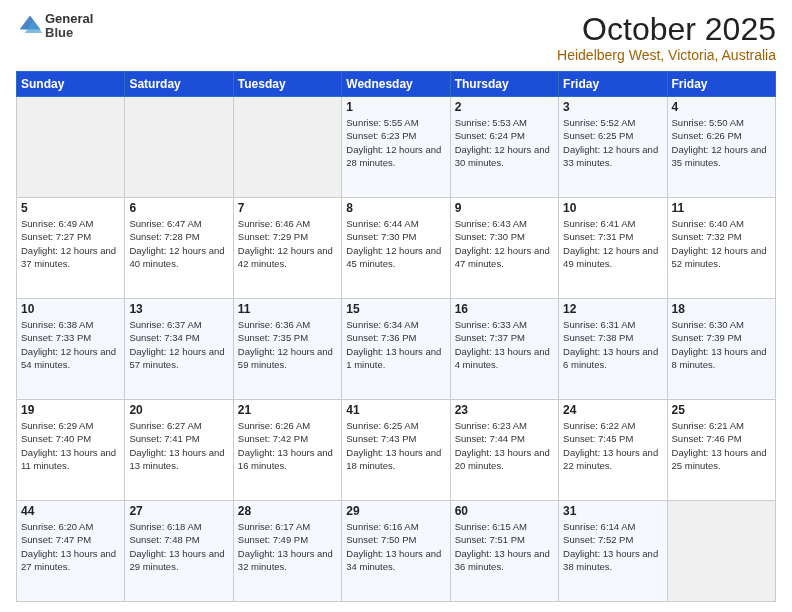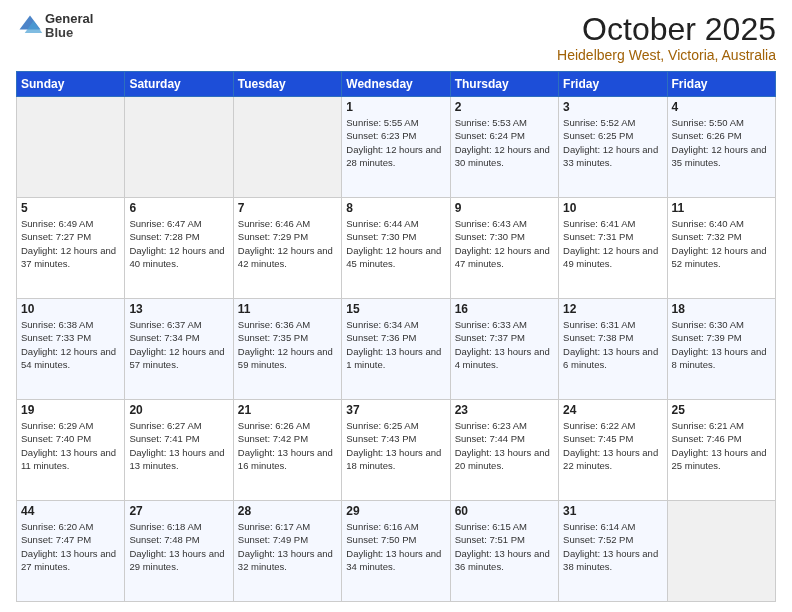--- a/index.html
+++ b/index.html
@@ -222,21 +222,21 @@
           </td>
           <td>
             <div class="day-number">20</div>
             <div class="day-info">Sunrise: 6:27 AM<br>Sunset: 7:41 PM<br>Daylight: 13 hours and 13 minutes.</div>
           </td>
           <td>
             <div class="day-number">21</div>
             <div class="day-info">Sunrise: 6:26 AM<br>Sunset: 7:42 PM<br>Daylight: 13 hours and 16 minutes.</div>
           </td>
           <td>
-            <div class="day-number">37</div>
+            <div class="day-number">41</div>
             <div class="day-info">Sunrise: 6:25 AM<br>Sunset: 7:43 PM<br>Daylight: 13 hours and 18 minutes.</div>
           </td>
           <td>
             <div class="day-number">23</div>
             <div class="day-info">Sunrise: 6:23 AM<br>Sunset: 7:44 PM<br>Daylight: 13 hours and 20 minutes.</div>
           </td>
           <td>
             <div class="day-number">24</div>
             <div class="day-info">Sunrise: 6:22 AM<br>Sunset: 7:45 PM<br>Daylight: 13 hours and 22 minutes.</div>
           </td>

